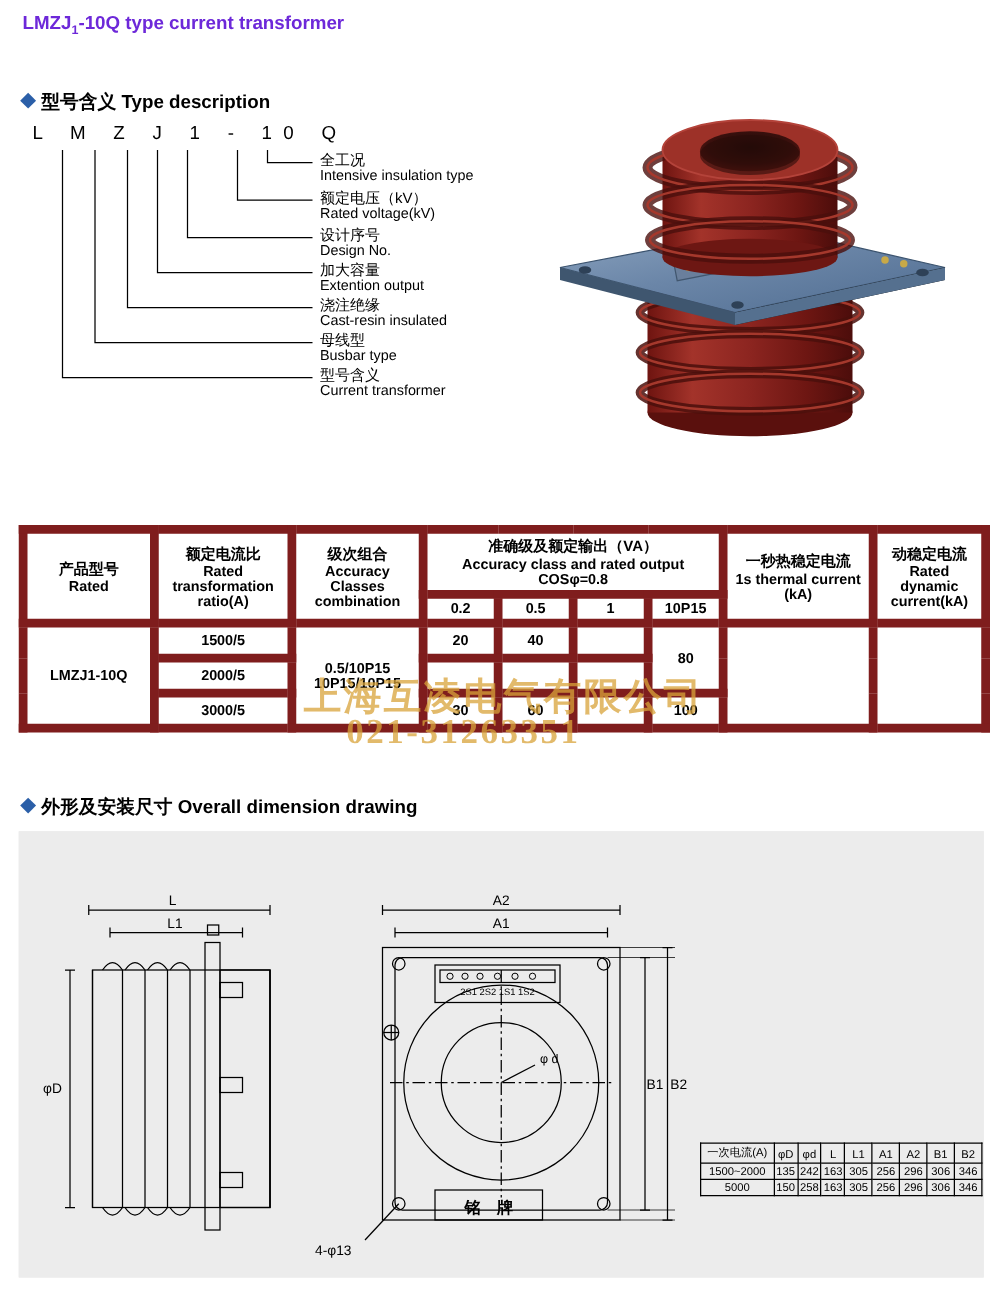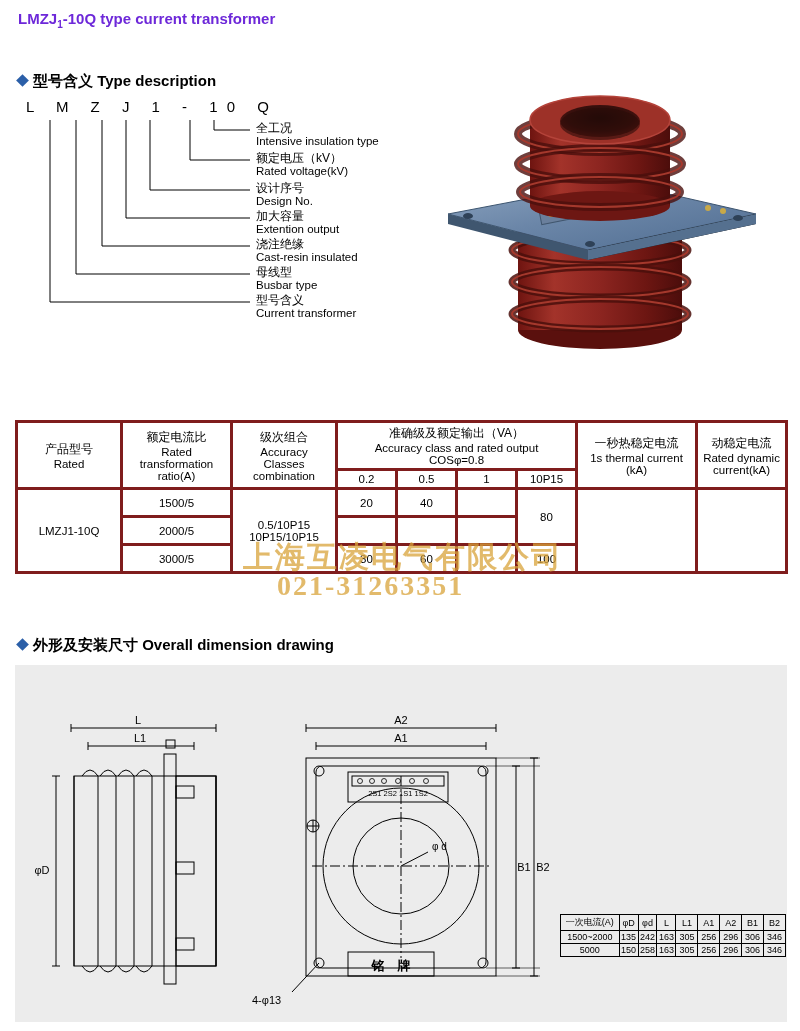--- a/index.html
+++ b/index.html
@@ -33,22 +33,22 @@
   .tline { font-size:11.5px; line-height:13.2px; white-space:nowrap; }
   .tline.cn { font-size:12px; }
 
   
   .photo { position:absolute; left:420px; top:72px; width:360px; height:290px; }
 
   
   .tech-wrap { position:absolute; left:15px; top:420px; width:770px; }
   table.tech { border-collapse:collapse; width:770px; table-layout:fixed; }
   table.tech td, table.tech th {
-    border:3px solid #7f1d1d; text-align:center; vertical-align:middle;
-    font-size:11.5px; padding:2px 1px; font-weight:normal;
+    border:7px solid #7f1d1d; text-align:center; vertical-align:middle;
+    font-size:11.5px; padding:2px 1px; font-weight:bold;
   }
   .th-cn { font-size:12px; }
   .note { position:absolute; left:18px; top:600px; font-size:12px; }
 
   
   .wm { position:absolute; pointer-events:none; font-weight:bold; color:#d9a33a;
         opacity:0.75; white-space:nowrap; }
   .wm1 { left:243px; top:537px; font-size:30px; letter-spacing:2px; }
   .wm2 { left:277px; top:570px; font-size:28px; letter-spacing:2px; font-family:"Liberation Serif", serif; }
 

